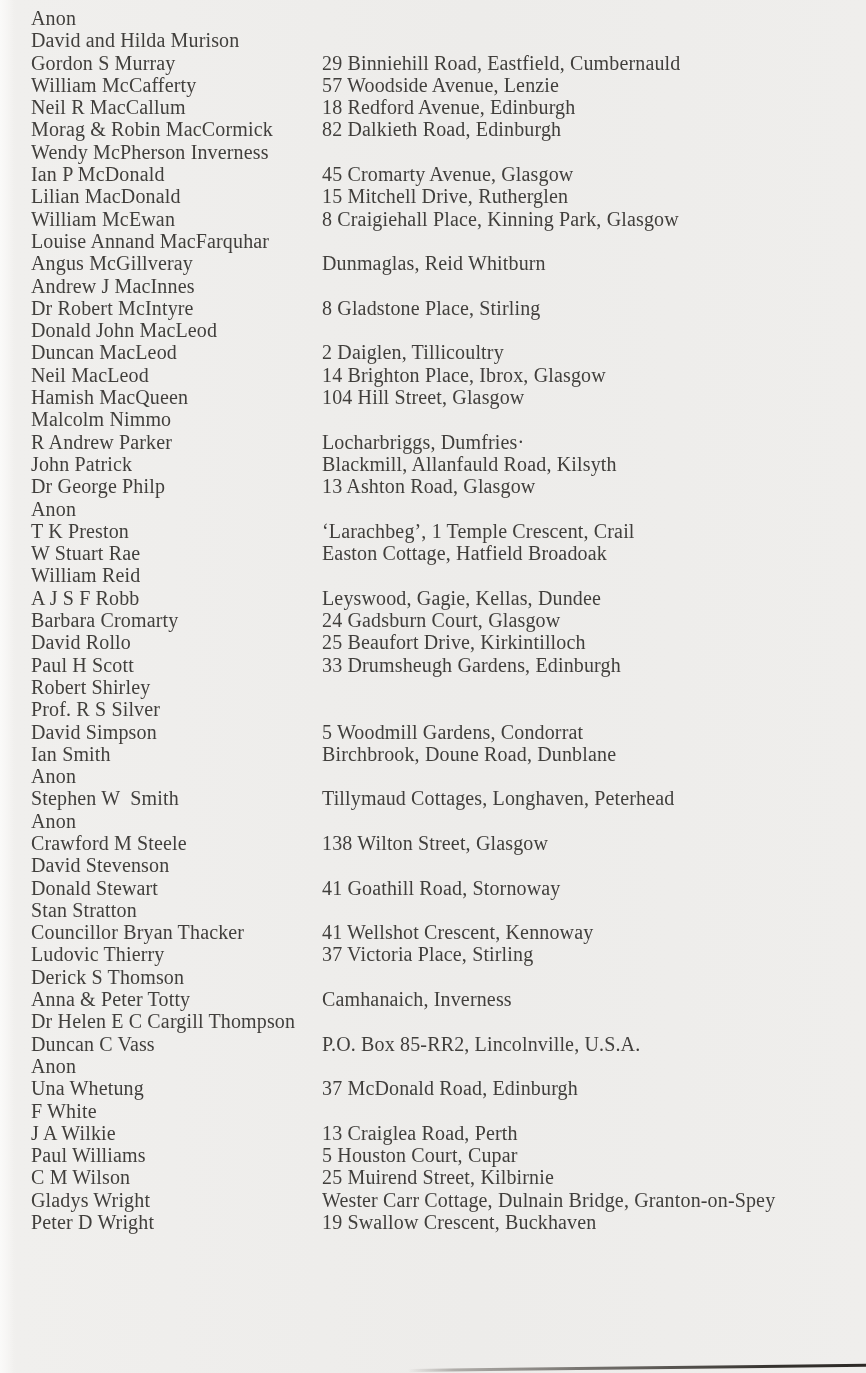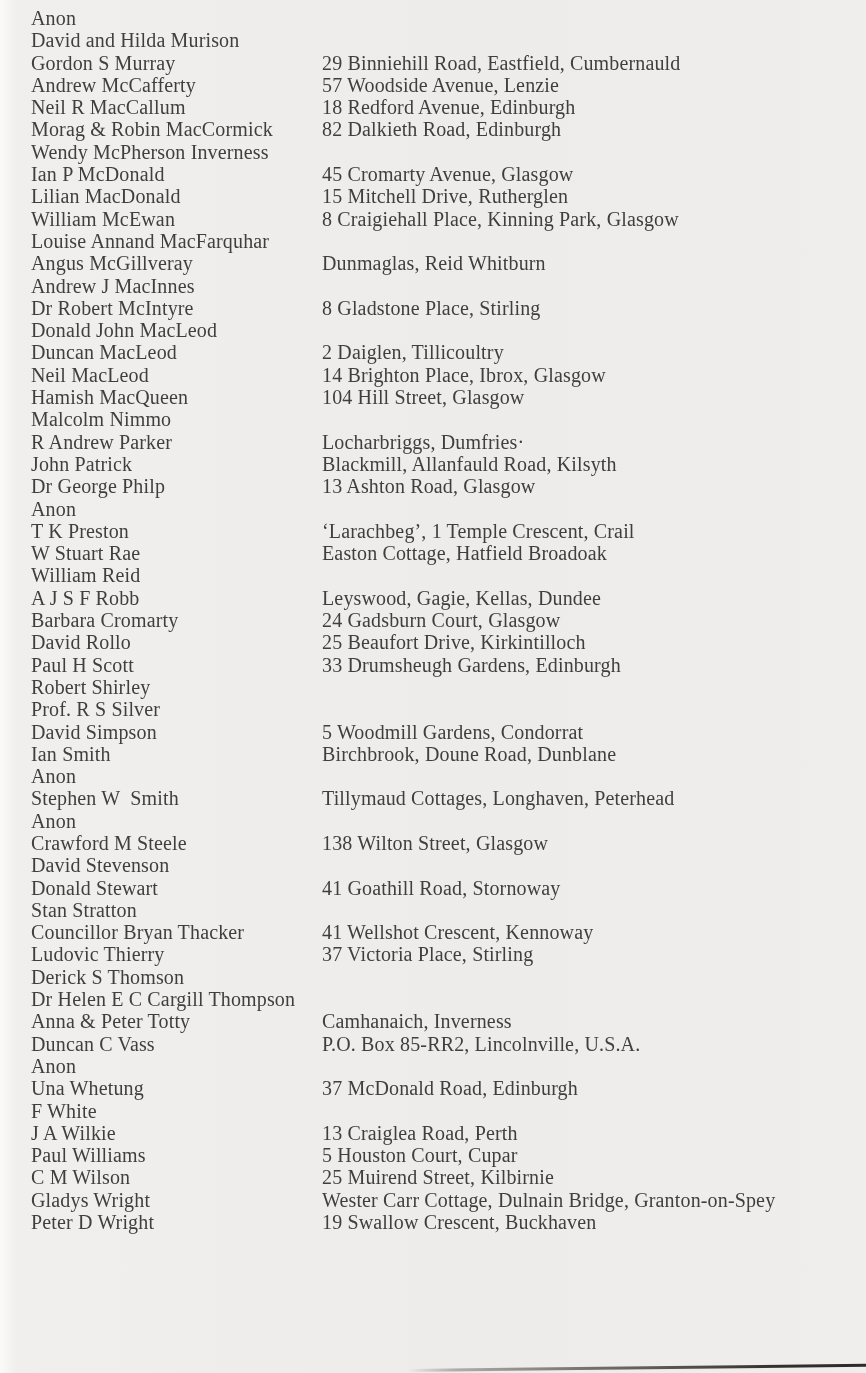--- a/index.html
+++ b/index.html
@@ -76,21 +76,21 @@
       </div>
       <div class="row">
         <span class="name">David and Hilda Murison</span>
         <span class="address"></span>
       </div>
       <div class="row">
         <span class="name">Gordon S Murray</span>
         <span class="address">29 Binniehill Road, Eastfield, Cumbernauld</span>
       </div>
       <div class="row">
-        <span class="name">Andrew McCafferty</span>
+        <span class="name">William McCafferty</span>
         <span class="address">57 Woodside Avenue, Lenzie</span>
       </div>
       <div class="row">
         <span class="name">Neil R MacCallum</span>
         <span class="address">18 Redford Avenue, Edinburgh</span>
       </div>
       <div class="row">
         <span class="name">Morag &amp; Robin MacCormick</span>
         <span class="address">82 Dalkieth Road, Edinburgh</span>
       </div>
@@ -240,26 +240,26 @@
       </div>
       <div class="row">
         <span class="name">Ludovic Thierry</span>
         <span class="address">37 Victoria Place, Stirling</span>
       </div>
       <div class="row">
         <span class="name">Derick S Thomson</span>
         <span class="address"></span>
       </div>
       <div class="row">
-        <span class="name">Dr Helen E C Cargill Thompson</span>
-        <span class="address"></span>
-      </div>
-      <div class="row">
         <span class="name">Anna &amp; Peter Totty</span>
         <span class="address">Camhanaich, Inverness</span>
+      </div>
+      <div class="row">
+        <span class="name">Dr Helen E C Cargill Thompson</span>
+        <span class="address"></span>
       </div>
       <div class="row">
         <span class="name">Duncan C Vass</span>
         <span class="address">P.O. Box 85-RR2, Lincolnville, U.S.A.</span>
       </div>
       <div class="row">
         <span class="name">Anon</span>
         <span class="address"></span>
       </div>
       <div class="row">

